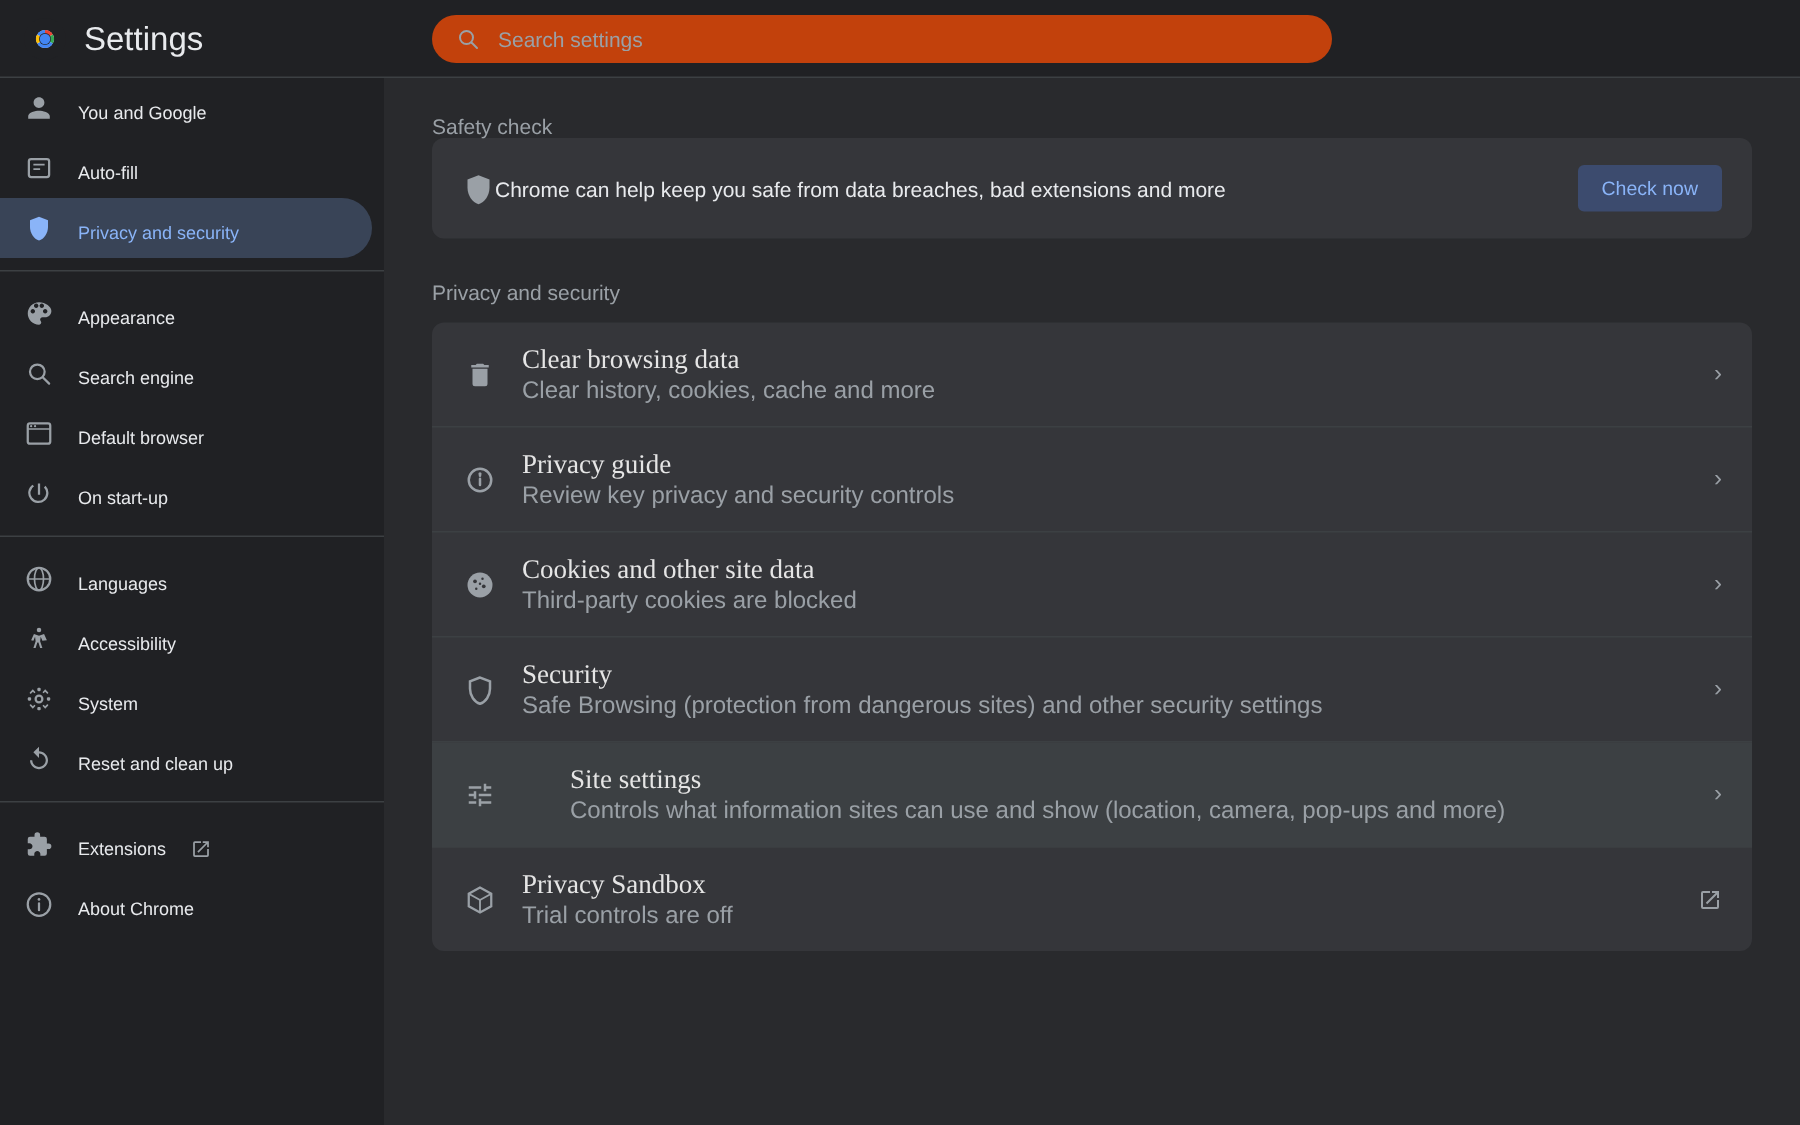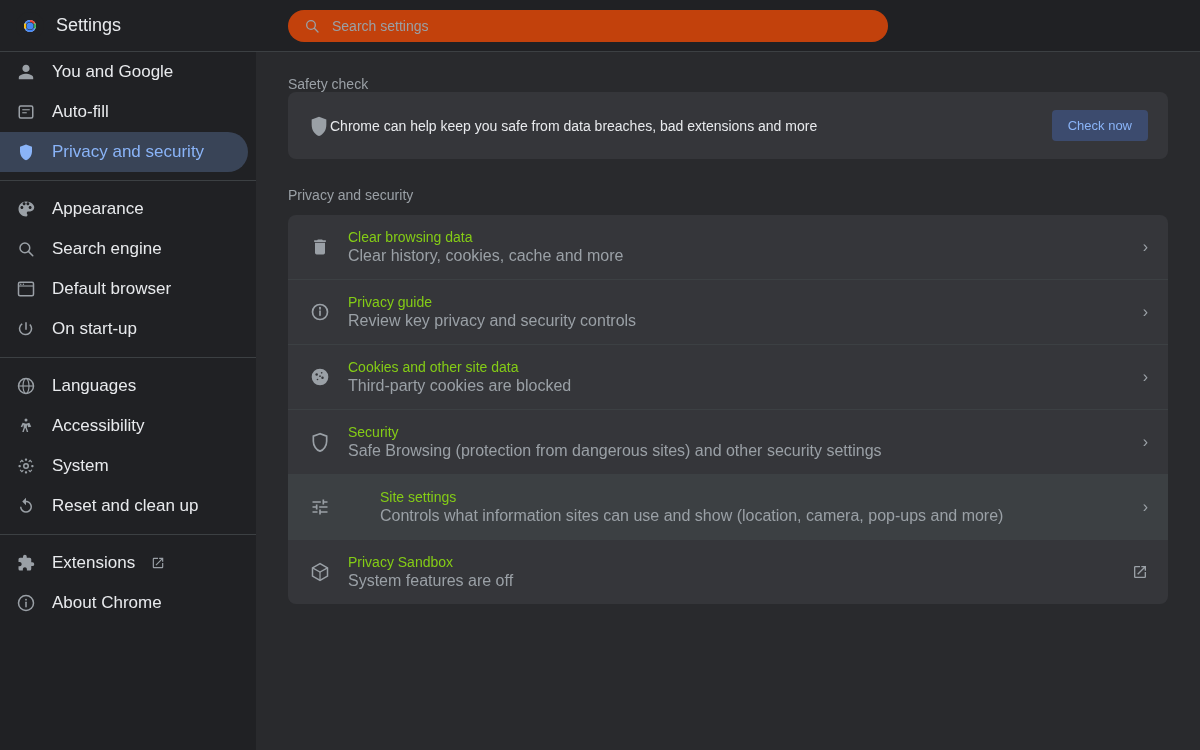--- a/index.html
+++ b/index.html
@@ -25,27 +25,27 @@
     }
 
     .chrome-logo {
       width: 28px;
       height: 28px;
       flex-shrink: 0;
     }
 
     .sidebar-item {
       display: flex;
-      align-items: center;
+      align-items: flex-end;
       gap: 16px;
       padding: 10px 16px;
       cursor: pointer;
       border-radius: 0 24px 24px 0;
       margin-right: 8px;
-      font-size: 17px;
+      font-size: 12px;
       color: #e8eaed;
       transition: background 0.1s;
     }
     .sidebar-item.active {
       background: #394457;
       color: #8ab4f8;
     }
     .sidebar-item.active .icon-wrap {
       color: #8ab4f8;
     }
@@ -149,23 +149,24 @@
       align-items: center;
       justify-content: center;
       color: #9aa0a6;
       flex-shrink: 0;
     }
 
     .row-text {
       flex: 1;
     }
     .row-title {
-      font-size: 14px;
-      color: #84cc16;
+      font-size: 18px;
+      color: #e5e5e5;
       margin-bottom: 2px;
+      font-family: Liberation Serif, serif;
     }
     .row-subtitle {
       font-size: 16px;
       color: #9aa0a6;
     }
 
     .row-arrow {
       color: #9aa0a6;
       font-size: 16px;
     }
@@ -257,21 +258,21 @@
         <path d="M14 14 L19.2 11 A6 6 0 0 1 19.2 17 Z" fill="#34a853"></path>
 
         <path d="M14 14 L19.2 17 A6 6 0 0 1 8.8 17 Z" fill="#4285f4"></path>
 
         <path d="M14 14 L8.8 17 A6 6 0 0 1 8.8 11 Z" fill="#fbbc05"></path>
 
         <path d="M14 14 L8.8 11 A6 6 0 0 1 14 8 Z" fill="#4285f4"></path>
         <circle cx="14" cy="14" r="4" fill="#292a2d"></circle>
         <circle cx="14" cy="14" r="3.5" fill="#4285f4"></circle>
       </svg>
-      <span style="font-size:18px; font-weight:400; color:#e8eaed;">Settings</span>
+      <span style="font-size:22px; font-weight:400; color:#e8eaed;">Settings</span>
     </div>
     <div class="top-right">
       <div class="search-bar">
         <svg width="16" height="16" viewBox="0 0 24 24" fill="none">
           <circle cx="10.5" cy="10.5" r="6.5" stroke="#9aa0a6" stroke-width="2"></circle>
           <line x1="15.5" y1="15.5" x2="21" y2="21" stroke="#9aa0a6" stroke-width="2" stroke-linecap="round"></line>
         </svg>
         <input type="text" placeholder="Search settings" style="">
       </div>
     </div>
@@ -520,21 +521,21 @@
         <div class="settings-row">
           <span class="row-icon">
             <svg width="20" height="20" viewBox="0 0 24 24" fill="none">
                 <path d="M12 2L3 7v10l9 5 9-5V7l-9-5z" stroke="#9aa0a6" stroke-width="1.8" fill="none"></path>
                 <path d="M3 7l9 5 9-5" stroke="#9aa0a6" stroke-width="1.5"></path>
                 <line x1="12" y1="12" x2="12" y2="22" stroke="#9aa0a6" stroke-width="1.5"></line>
               </svg>
           </span>
           <div class="row-text">
             <div class="row-title">Privacy Sandbox</div>
-            <div class="row-subtitle">System features are off</div>
+            <div class="row-subtitle">Trial controls are off</div>
           </div>
           <span class="row-external">
             <svg width="16" height="16" viewBox="0 0 24 24" fill="#9aa0a6">
                 <path d="M19 19H5V5h7V3H5a2 2 0 0 0-2 2v14a2 2 0 0 0 2 2h14a2 2 0 0 0 2-2v-7h-2v7zM14 3v2h3.6l-9.8 9.8 1.4 1.4L19 6.4V10h2V3h-7z"></path>
               </svg>
           </span>
         </div>
 
       </div>
     </div>

